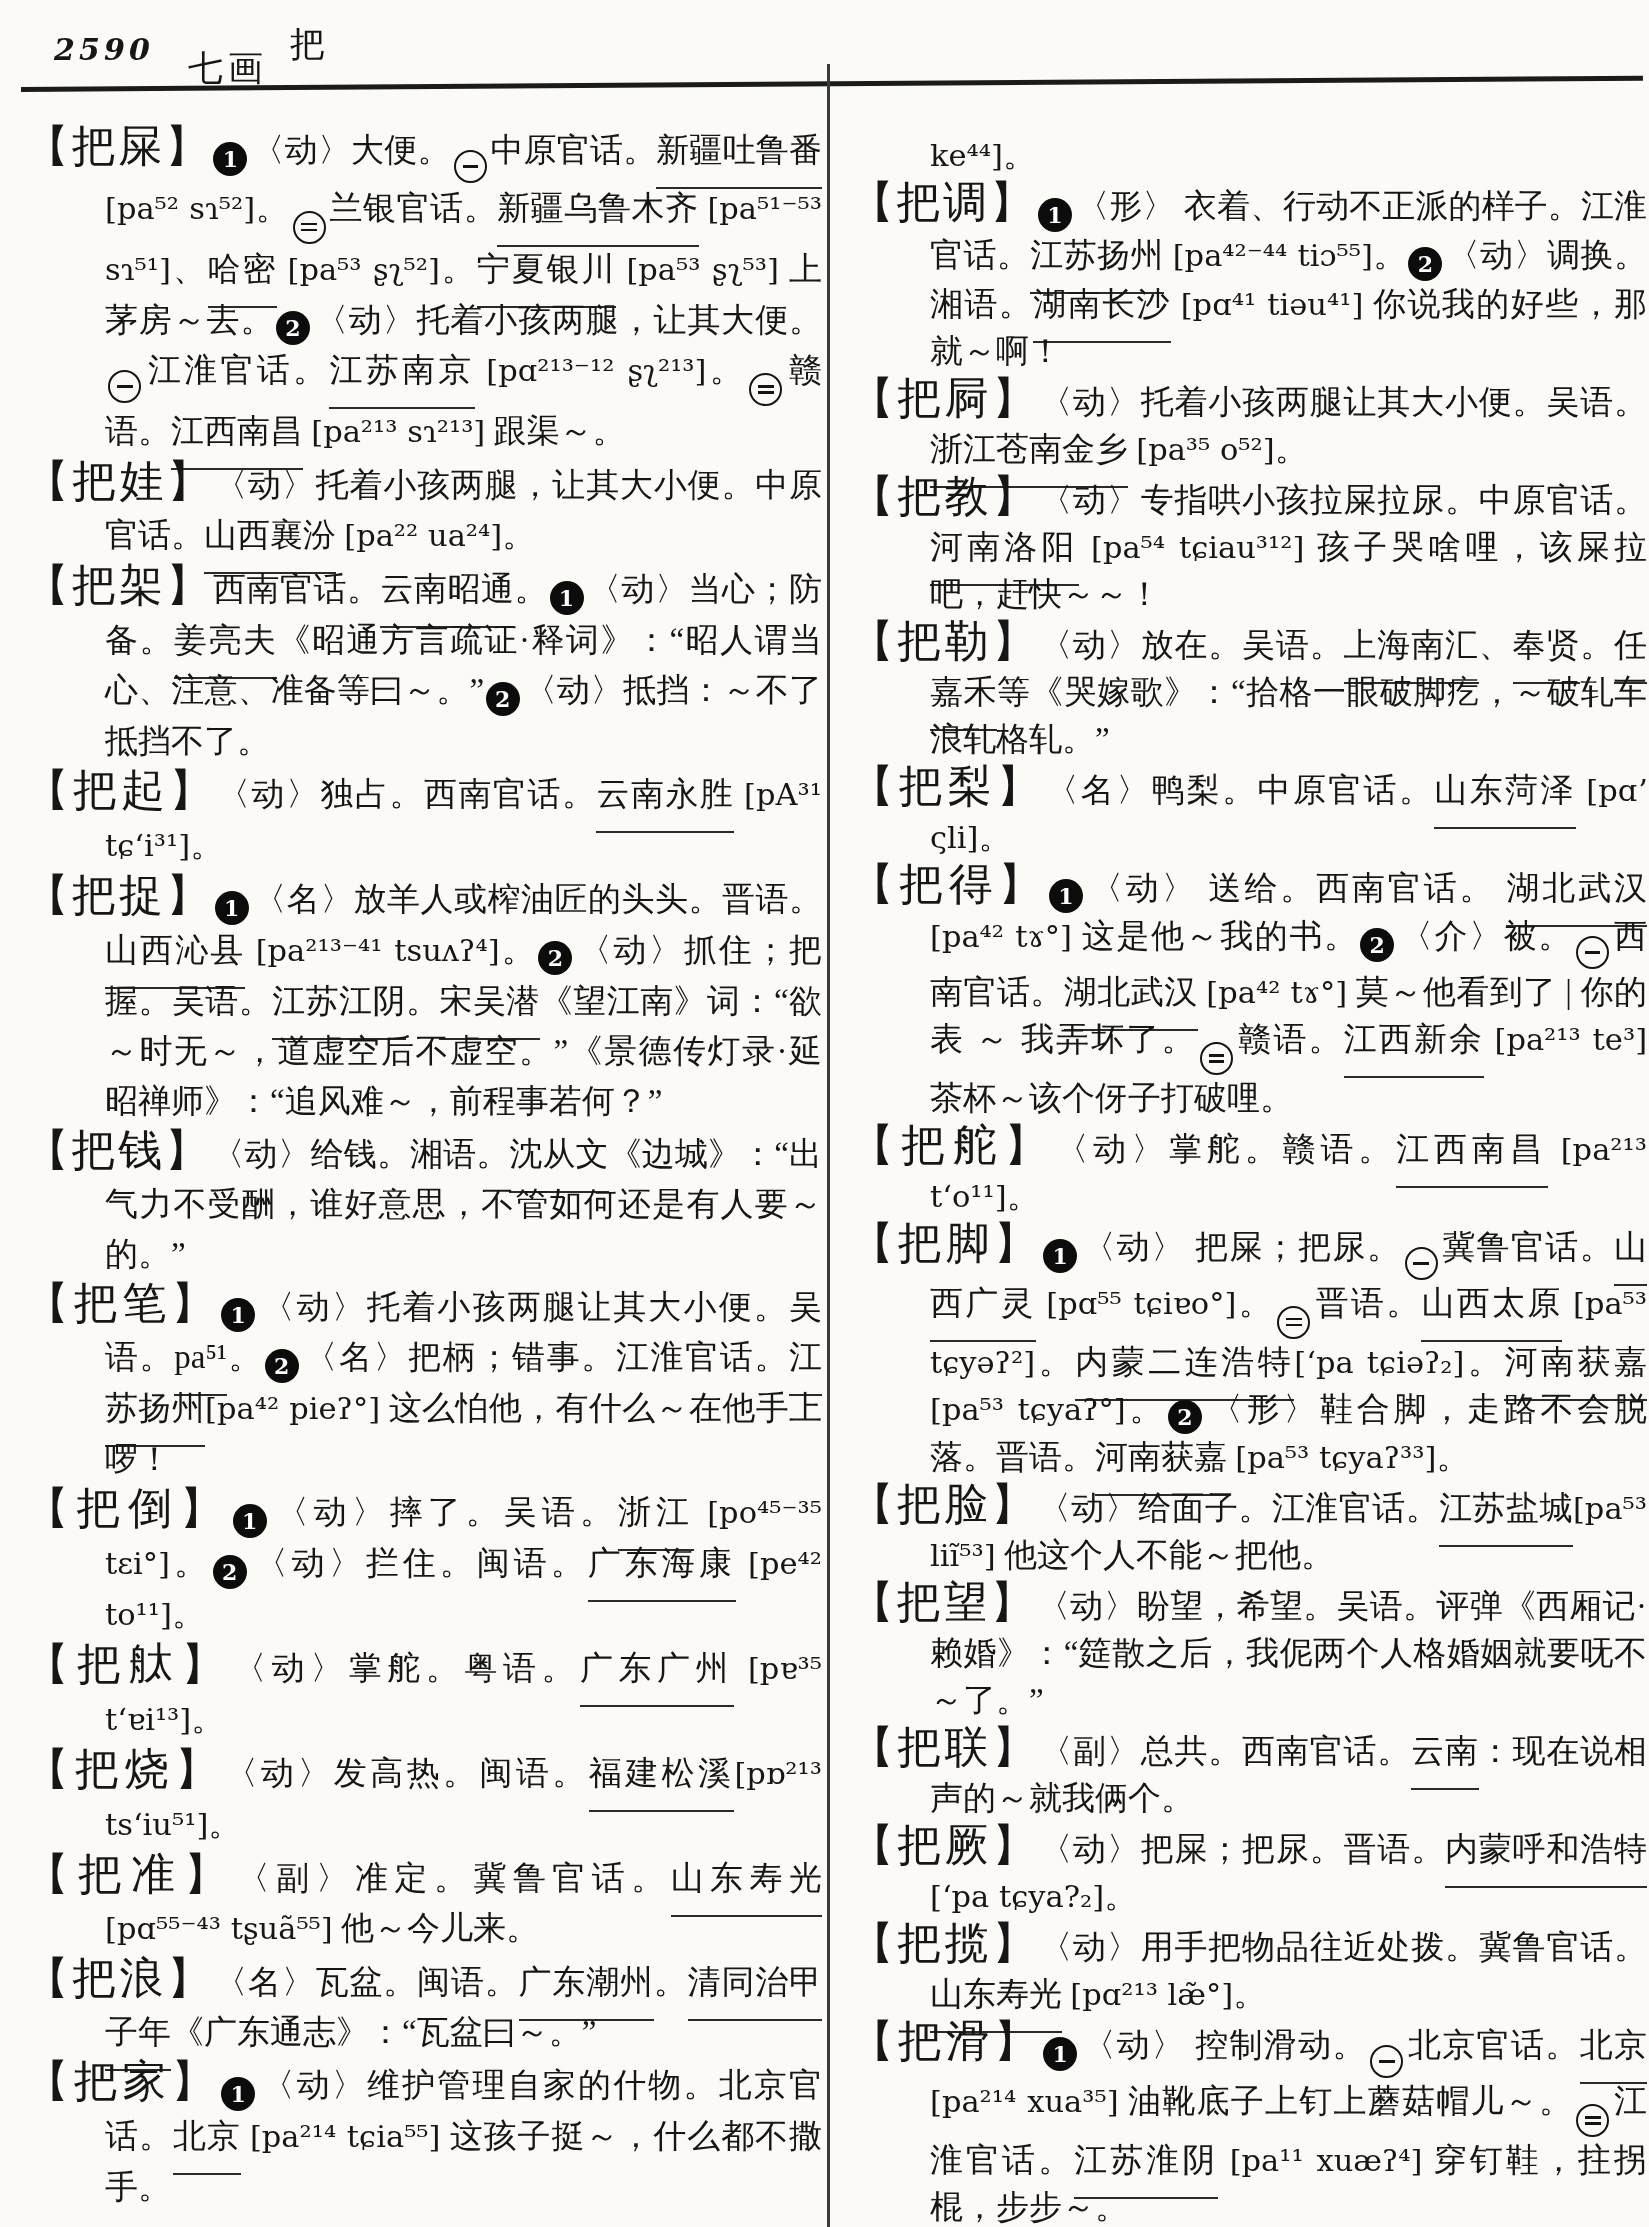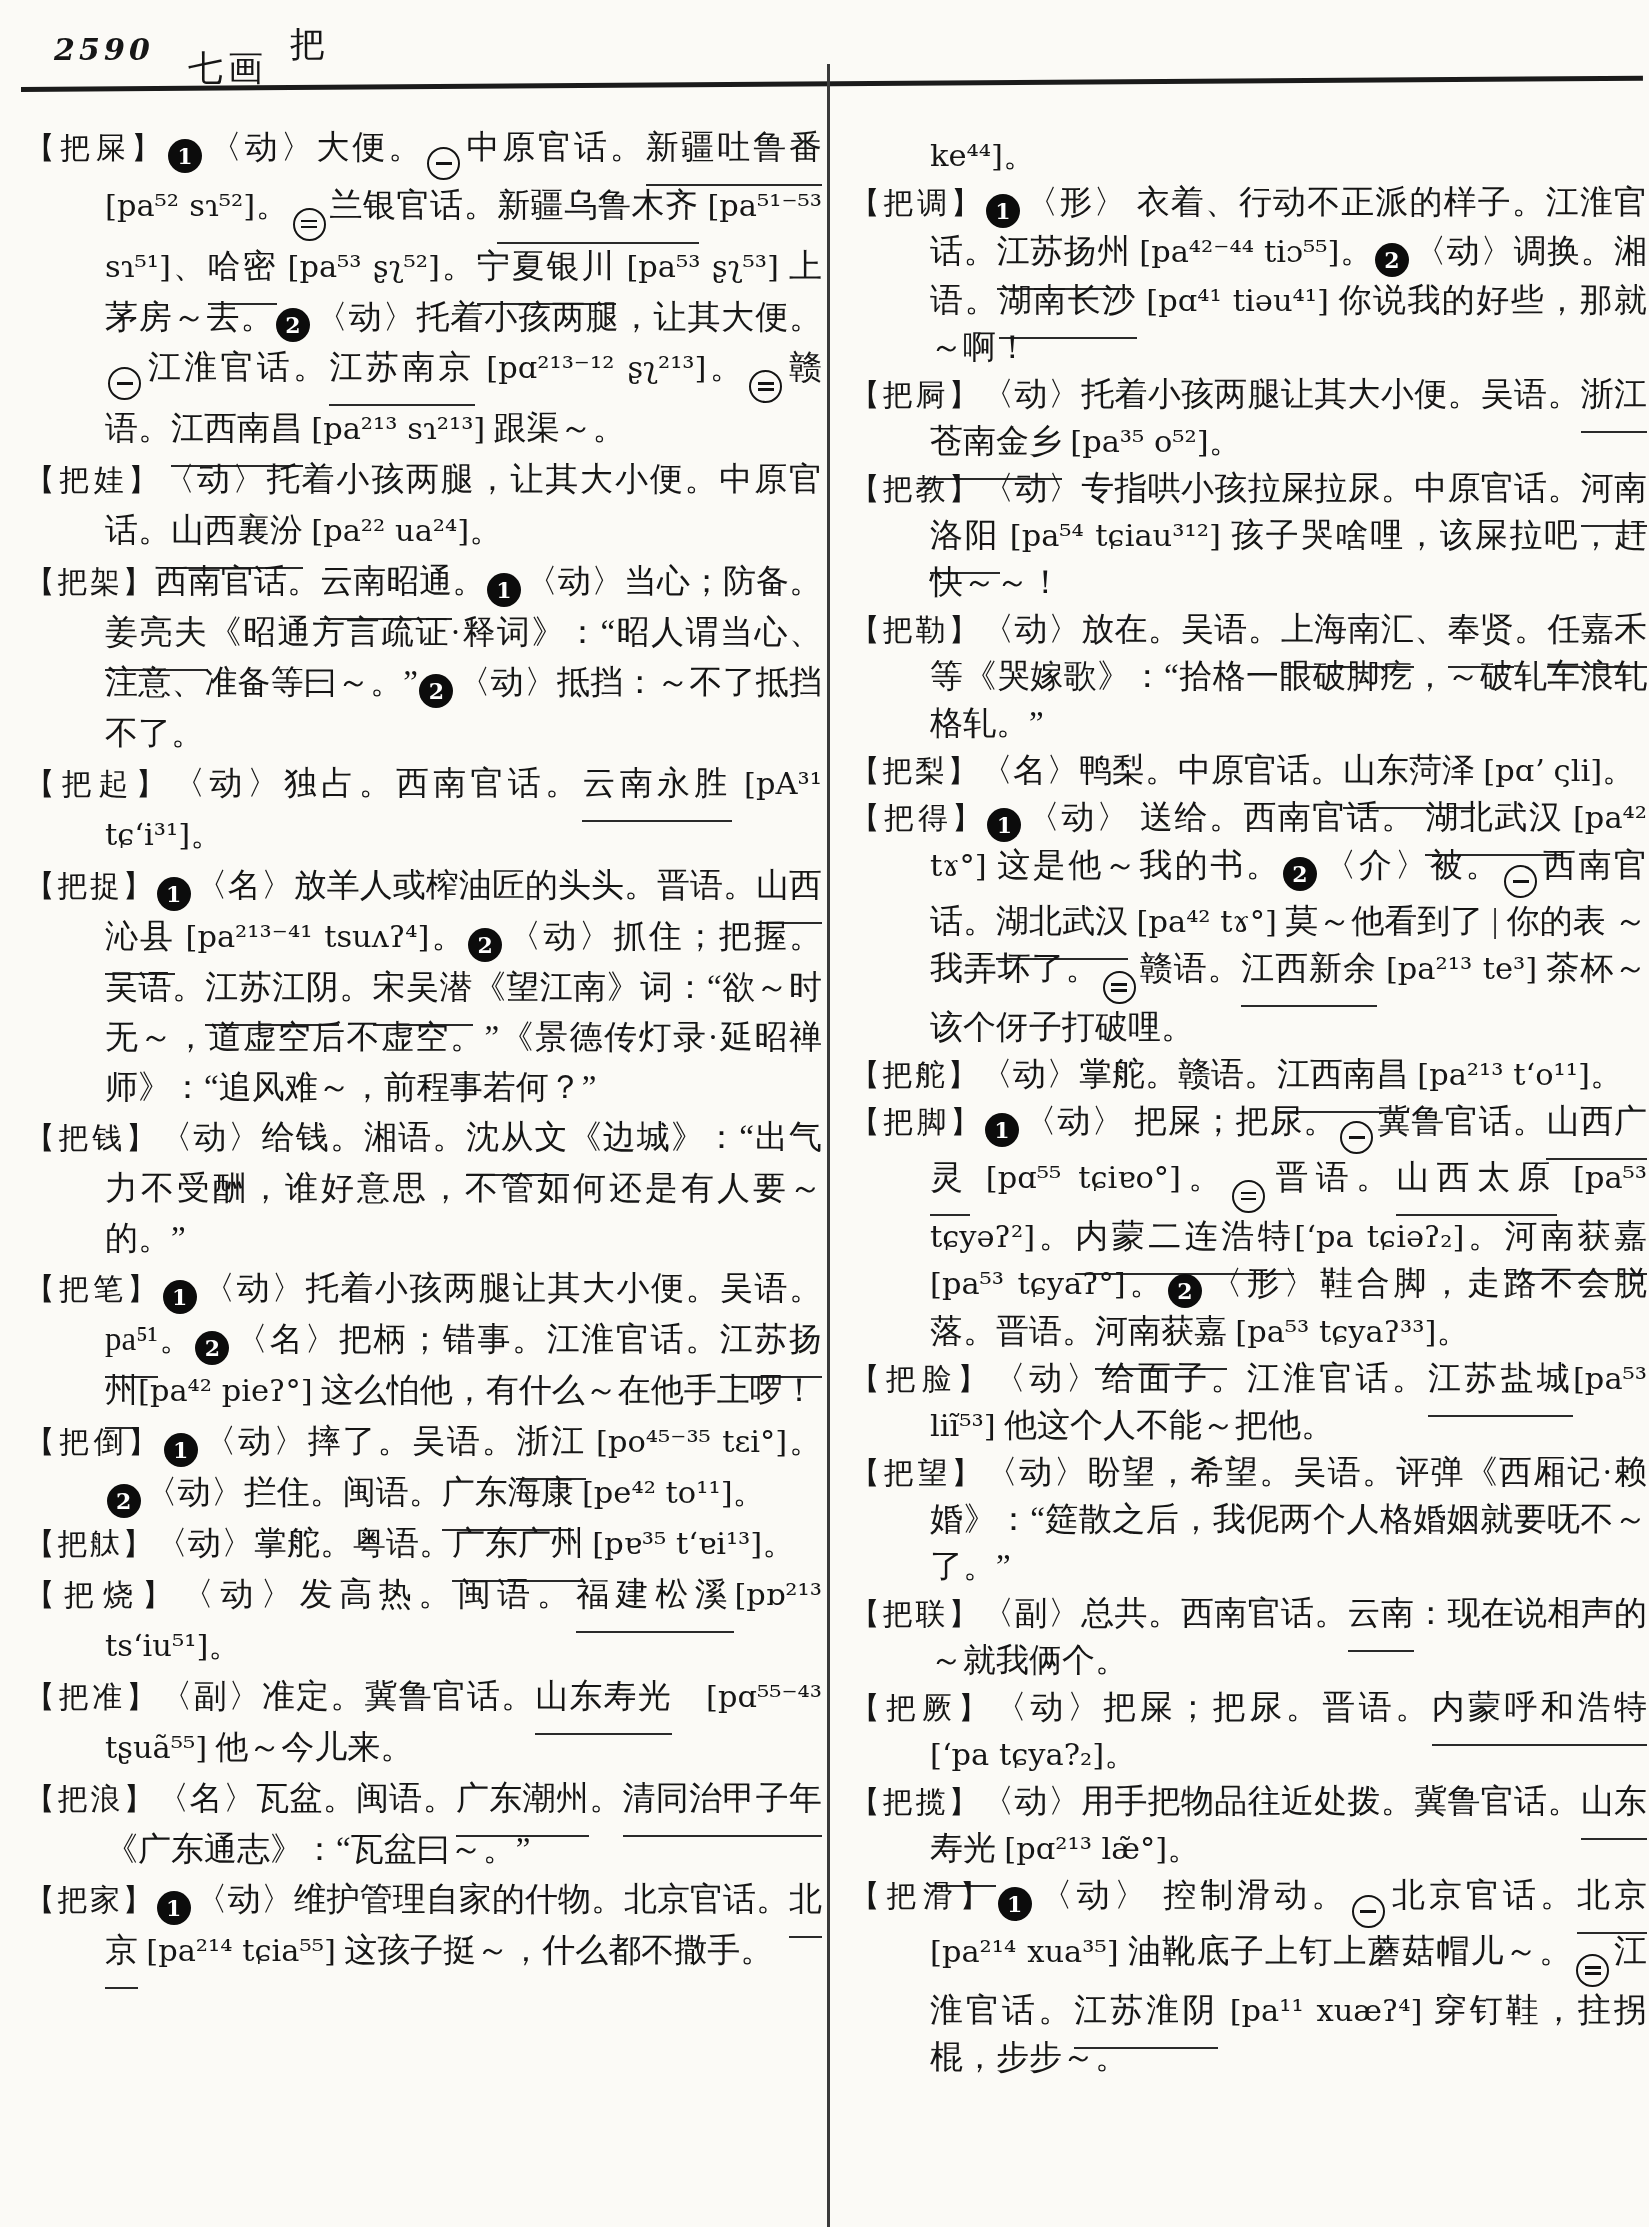--- a/index.html
+++ b/index.html
@@ -11,21 +11,21 @@
   .psec{position:absolute;left:188px;top:8.2px;font-size:35px;letter-spacing:5px;margin-top:24px;}
   .pchar{position:absolute;left:290px;top:8.2px;font-size:35px;}
   .toprule{position:absolute;left:21.4px;top:87px;width:1622px;height:5px;background:#1b1b1b;
         transform:rotate(-0.4deg);transform-origin:left center;}
   .divider{position:absolute;left:827px;top:64px;width:2.5px;height:2163px;background:#3a3a3a;}
   .col{position:absolute;width:797px;text-align:justify;font-size:33px;}
   .col.left{left:25px;top:122px;line-height:50px;}
   .col.right{left:850px;top:96px;line-height:47px;}
   .entry{margin:0;padding-left:80px;text-indent:-80px;}
   .entry.cont{text-indent:0;margin-top:36px;}
-  .hw{font-size:30px;letter-spacing:2.5px;}
+  .hw{font-size:44px;letter-spacing:2.5px;}
   .ph{font-family:"DejaVu Serif",serif;font-size:30.5px;}
   .u{border-bottom:2.5px solid #2a2a2a;padding-bottom:19px;}
   .cb{display:inline-block;width:34px;height:34px;border-radius:50%;background:#0c0c0c;color:#fff;
       text-align:center;font-family:"DejaVu Serif",serif;font-weight:bold;font-size:22px;line-height:34px;
       vertical-align:-5.8px;margin:0 4.1px 0 1.6px;text-indent:0;}
   .hc{display:inline-flex;flex-direction:column;justify-content:center;align-items:center;
       width:33px;height:33px;border:2.5px solid #141414;border-radius:50%;box-sizing:border-box;
       vertical-align:-6.6px;margin:0 3.3px;gap:3.3px;text-indent:0;}
   .hc i{display:block;width:15.7px;height:2.5px;background:#141414;}
 </style>

